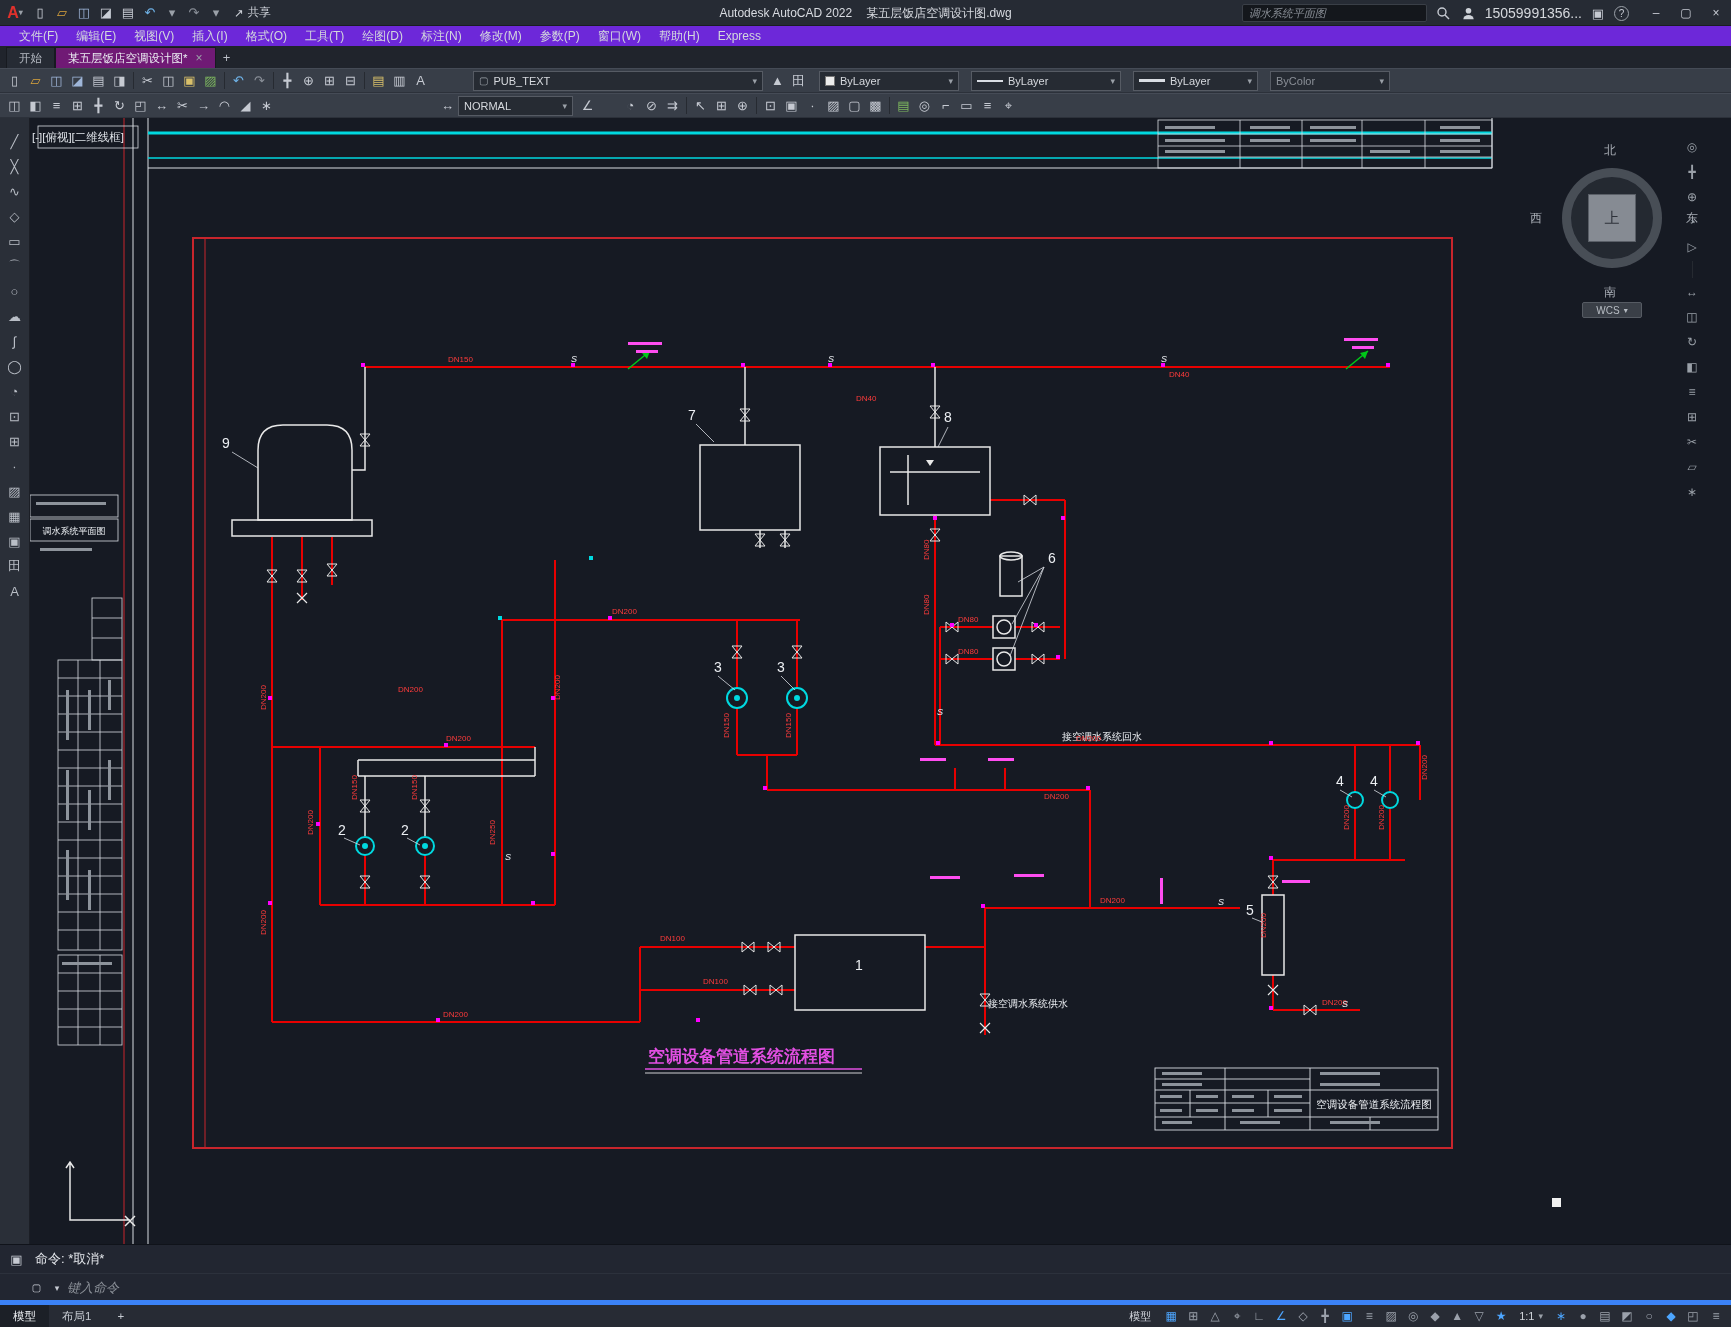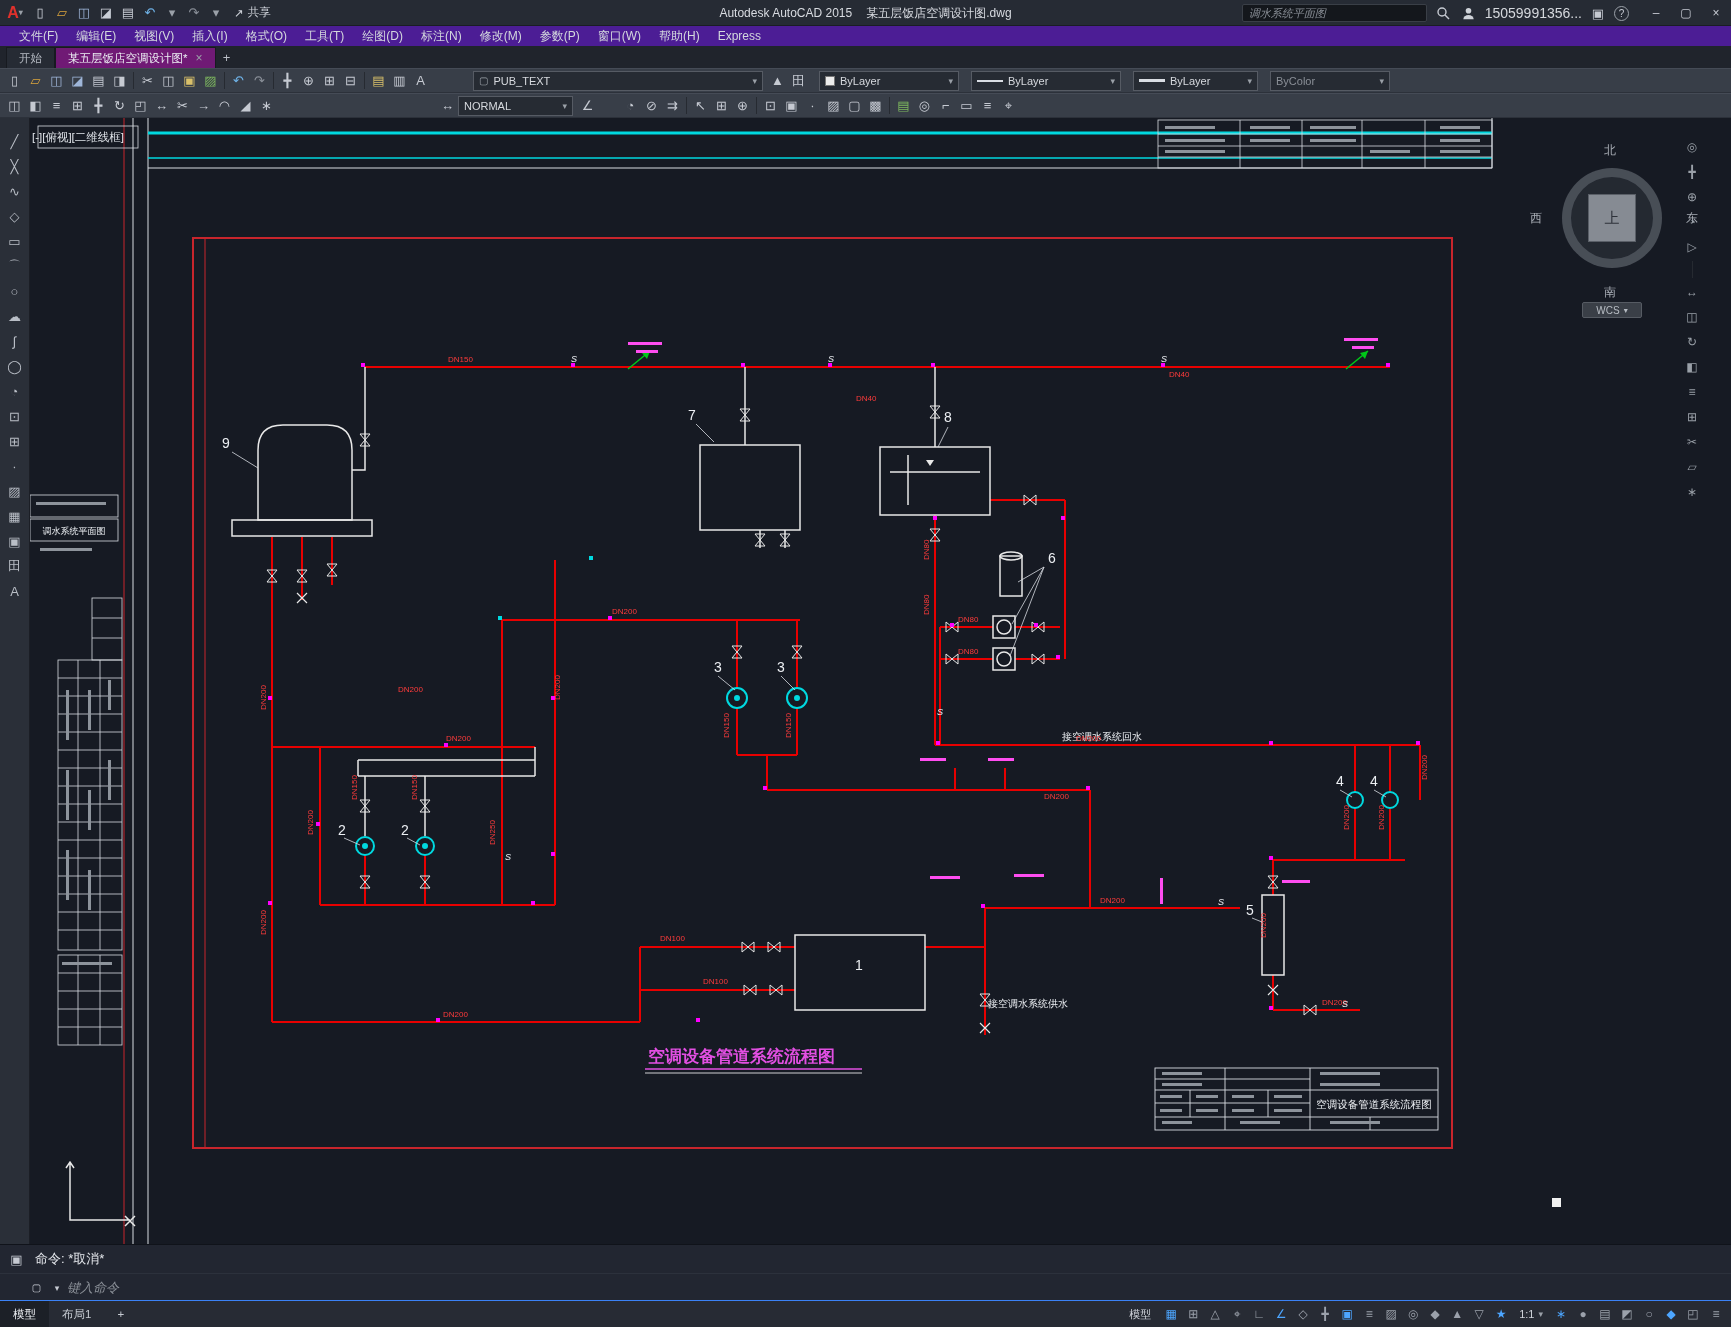--- a/index.html
+++ b/index.html
@@ -15,21 +15,21 @@
 .tb-right{position:absolute;right:0;top:0;height:26px;display:flex;align-items:center;gap:6px}
 .search-pill{width:185px;height:18px;background:#14171c;border:1px solid #3a3f47;border-radius:2px;display:flex;align-items:center;padding:0 6px;font-size:11px;color:#8a8f97;font-style:italic}
 .account{display:flex;align-items:center;gap:4px;font-size:14px;color:#d5d8dd}
 .round{border:1px solid #9aa0a8;border-radius:50%;width:15px;height:15px;font-size:10px;display:flex;align-items:center;justify-content:center;color:#c6cad2}
 .winbtns{display:flex;margin-left:6px}
 .winbtns .icon{width:30px;height:26px;font-size:12px}
 
 .icon{width:21px;height:21px;display:flex;align-items:center;justify-content:center;font-size:13px;color:#c6cad2;flex:none;cursor:default}
 .tsep{width:1px;height:17px;background:#262a31;margin:0 3px;flex:none}
 
-.menubar{position:absolute;left:0;top:26px;width:1731px;height:20px;background:#4c1d95;display:flex;align-items:center;padding-left:10px}
+.menubar{position:absolute;left:0;top:26px;width:1731px;height:20px;background:#6d28d9;display:flex;align-items:center;padding-left:10px}
 .menu-item{padding:0 9px;font-size:12px;color:#d3d7dd;height:100%;display:flex;align-items:center}
 
 .tabrow{position:absolute;left:0;top:46px;width:1731px;height:22px;background:#20242c;display:flex;align-items:flex-end;padding-left:6px}
 .ftab{height:21px;display:flex;align-items:center;padding:0 12px;font-size:11.5px;color:#b9bec6;background:#262b34;border:1px solid #171a20;border-bottom:none;gap:8px}
 .ftab.active{background:#701a75;color:#eceff3}
 .tab-close{color:#9aa0a8;font-size:12px}
 .tab-plus{width:22px;height:21px;display:flex;align-items:center;justify-content:center;color:#b9bec6;font-size:13px}
 
 .toolbar{position:absolute;left:0;width:1731px;height:25px;background:#383e48;display:flex;align-items:center;padding:0 4px;border-top:1px solid #454b56;border-bottom:1px solid #2c313a}
 #toolbar1{top:68px}#toolbar2{top:93px}
@@ -52,21 +52,21 @@
 .vc-face{position:absolute;left:68px;top:58px;width:48px;height:48px;background:#868b93;color:#2e323a;display:flex;align-items:center;justify-content:center;font-size:15px;border:1px solid #5a5f67}
 .vc-n{position:absolute;left:84px;top:6px}.vc-s{position:absolute;left:84px;top:148px}
 .vc-w{position:absolute;left:10px;top:74px}.vc-e{position:absolute;left:166px;top:74px}
 .vc-wcs{position:absolute;left:62px;top:166px;width:60px;height:16px;background:#3a3f47;border:1px solid #565b63;border-radius:2px;color:#b8bdc4;font-size:10px;display:flex;align-items:center;justify-content:center;gap:4px}
 
 .cmdline{position:absolute;left:0;top:1244px;width:1731px;height:56px;background:#222631;border-top:1px solid #10131a}
 .cmd-row1{height:28px;display:flex;align-items:center;gap:8px;padding-left:6px;font-size:13px;color:#e4e7ec}
 .cmd-row2{height:28px;display:flex;align-items:center;gap:4px;padding-left:26px;font-size:13px;color:#8a8f97;border-top:1px solid #2c313c}
 .cmd-prompt{font-style:italic}
 
-.statusbar{position:absolute;left:0;top:1300px;width:1731px;height:27px;background:#272b34;display:flex;align-items:center;border-top:1px solid #3b82f6}
+.statusbar{position:absolute;left:0;top:1300px;width:1731px;height:27px;background:#272b34;display:flex;align-items:center;border-top:5px solid #3b82f6}
 .stab{padding:0 13px;height:100%;display:flex;align-items:center;font-size:11.5px;color:#c6cbd2}
 .stab.active{background:#1c2027;color:#eef1f5}
 .sb-right{margin-left:auto;display:flex;align-items:center;gap:1px;padding-right:4px}
 .sb-right .icon{width:22px;height:22px;font-size:12px;color:#9ba1ab}
 .sb-text{font-size:11px;color:#cfd3da;padding:0 8px}
 .chip{display:flex;align-items:center;gap:4px;font-size:11px;color:#cfd3da;padding:0 6px}
 .chip .caret{font-size:9px;color:#9aa0a8}
 
 text{font-family:"Liberation Sans",sans-serif}
 .plabel{font-size:8px;fill:#ff3b3b}
@@ -95,21 +95,21 @@
       <div class="icon" style="color: rgb(111, 179, 232);">↶</div>
       <div class="icon" style="color: rgb(154, 160, 168);">▾</div>
       <div class="icon" style="color: rgb(138, 144, 153);">↷</div>
       <div class="icon" style="color: rgb(154, 160, 168);">▾</div>
     </div>
   <div class="share">
     <span>↗</span>
     <span>共享</span>
   </div>
   <div class="tb-title">
-    <span>Autodesk AutoCAD 2015</span>
+    <span>Autodesk AutoCAD 2022</span>
     <span>某五层饭店空调设计图.dwg</span>
   </div>
   <div class="tb-right">
     <div class="search-pill">
         <span>调水系统平面图</span>
       </div>
     <span class="icon">
       <svg width="14" height="14" viewBox="0 0 14 14">
           <circle cx="6" cy="6" r="4" fill="none" stroke="#c6cad2" stroke-width="1.4"></circle>
           <path d="M9 9 L13 13" stroke="#c6cad2" stroke-width="1.4"></path>

